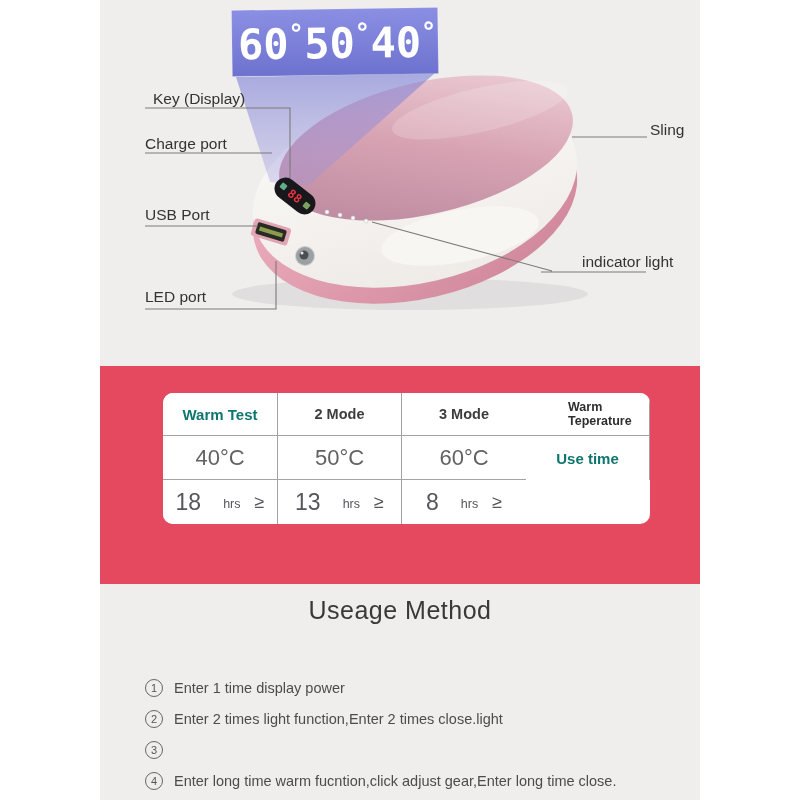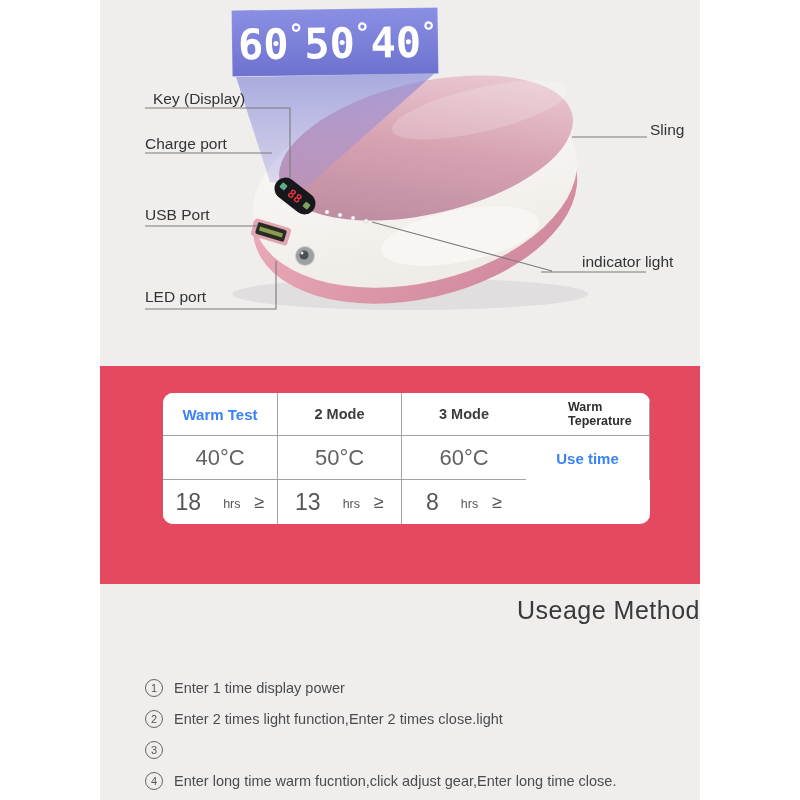--- a/index.html
+++ b/index.html
@@ -24,30 +24,30 @@
 
   
   .banner{position:absolute;left:100px;top:366px;width:600px;height:218px;background:#e5495f;}
   .spec-table{position:absolute;left:163px;top:393px;width:487px;height:131px;background:#ffffff;
               border-radius:10px;overflow:hidden;display:grid;
               grid-template-columns:115px 124px 124px 124px;grid-template-rows:43px 44px 44px;}
   .cell{display:flex;align-items:center;justify-content:center;border-right:1px solid #a3a3a3;
         border-bottom:1px solid #a3a3a3;background:#ffffff;}
   .cell.last-col{border-right:none;}
   .cell.last-row{border-bottom:none;}
-  .th-main{font-size:15px;font-weight:bold;color:#3b82f6;}
+  .th-main{font-size:15px;font-weight:bold;color:#0f766e;}
   .th-mode{font-size:14.5px;font-weight:bold;color:#3d3d3f;}
   .th-sub{font-size:12.5px;font-weight:bold;color:#2f2f31;padding-left:42px;}
   .temp-val{font-size:22px;color:#626264;}
   .ut-num{font-size:23px;color:#55555a;}
   .ut-unit{font-size:12.5px;color:#55555a;margin-left:22px;margin-top:4px;}
   .ut-sym{font-size:18px;color:#55555a;margin-left:14px;}
 
   
-  .usage-title{position:absolute;left:100px;top:596px;width:600px;text-align:right;
+  .usage-title{position:absolute;left:100px;top:596px;width:600px;text-align:center;
                font-size:25px;color:#39393b;letter-spacing:.5px;}
   .usage-list{position:absolute;left:145px;top:679px;display:flex;flex-direction:column;gap:13px;}
   .usage-item{display:flex;align-items:center;gap:11px;}
   .num-circle{width:16px;height:16px;border:1px solid #666;border-radius:50%;font-size:11px;
               line-height:16px;text-align:center;color:#555;flex:0 0 auto;}
   .usage-text{font-size:14.5px;color:#4c4c4e;white-space:nowrap;}
 </style>
 </head>
 <body>
 

